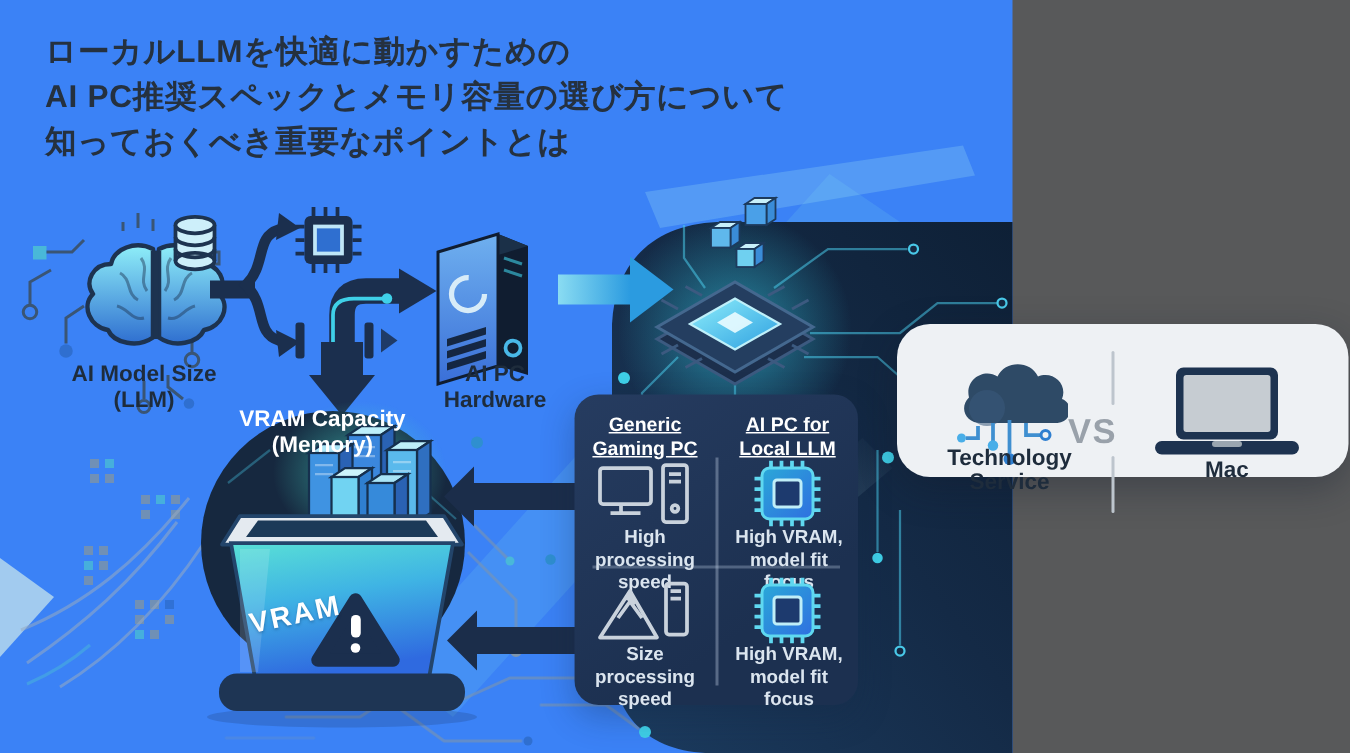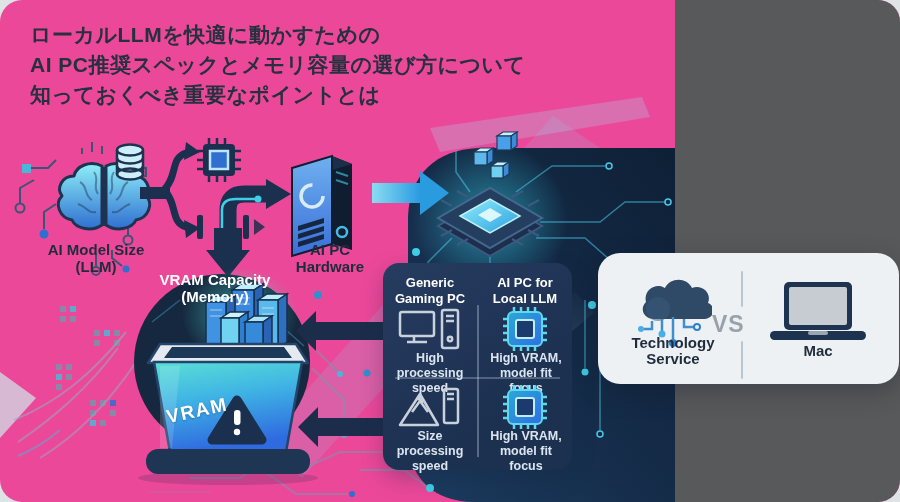--- a/index.html
+++ b/index.html
@@ -1,48 +1,47 @@
 <!DOCTYPE html>
 <html><head>
 <meta charset="utf-8">
 <style>
   html,body{margin:0;padding:0;background:#dfe3e6;}
   .stage{
     position:relative;width:900px;height:502px;overflow:hidden;
-    background:#ec4899;
+    background:#3b82f6;
     font-family:"Liberation Sans","DejaVu Sans",sans-serif;
-    border-radius:22px;
   }
   .abs{position:absolute;}
   
   .gray-panel{position:absolute;left:675px;top:0;width:225px;height:502px;background:#58595a;}
   
   .title{position:absolute;left:30px;top:20px;width:600px;color:#25313f;
     font-size:21px;line-height:30px;font-weight:800;letter-spacing:.5px;}
   
   .node-label{position:absolute;text-align:center;color:#1e2c3c;font-weight:700;
     font-size:15px;line-height:17px;}
   .node-label span{display:block;}
   .model-label{left:26px;top:241px;width:140px;}
   .hw-label{left:270px;top:241px;width:120px;}
   .vram-label{left:135px;top:272px;width:160px;color:#ffffff;font-size:15px;line-height:16.5px;}
   .bucket-text{position:absolute;left:166px;top:399px;width:70px;transform:rotate(-12deg);
     color:#ffffff;font-weight:800;font-size:19px;letter-spacing:1.5px;text-shadow:0 1px 2px rgba(10,40,80,.35);}
   
   .table-panel{position:absolute;left:383px;top:263px;width:189px;height:207px;border-radius:16px;
     background:linear-gradient(145deg,#263c60 0%,#1c3050 70%);box-shadow:0 8px 22px rgba(20,40,70,.30);}
-  .tbl-header{position:absolute;text-align:center;color:#ffffff;font-weight:700;font-size:13px;line-height:15.5px;}
+  .tbl-header{position:absolute;text-align:center;color:#ffffff;font-weight:700;font-size:13px;line-height:15.5px;text-decoration:underline;}
   .tbl-header span{display:block;}
   .tbl-cell{position:absolute;text-align:center;color:#dbe5ef;font-weight:700;font-size:12.5px;line-height:15px;}
   .vdiv{position:absolute;left:94px;top:42px;width:1.5px;height:152px;background:rgba(200,215,235,.35);}
   .hdiv{position:absolute;left:12px;top:114px;width:165px;height:1.5px;background:rgba(200,215,235,.30);}
   .ticon{position:absolute;}
   
-  .vs-panel{position:absolute;left:598px;top:216px;width:301px;height:131px;border-radius:22px;
-    background:#eef1f4;box-shadow:0 8px 24px rgba(20,30,45,.35);margin-top:37px;}
+  .vs-panel{position:absolute;left:598px;top:216px;width:301px;height:102px;border-radius:22px;
+    background:#eef1f4;box-shadow:0 8px 24px rgba(20,30,45,.35);}
   .vs-label{position:absolute;text-align:center;color:#1e2c3c;font-weight:700;font-size:15px;line-height:16px;}
   .vs-label span{display:block;}
   .vs-text{position:absolute;left:114px;top:58px;width:58px;text-align:left;
     color:#99a1aa;font-weight:800;font-size:23px;letter-spacing:1px;}
   .vs-div{position:absolute;left:143px;width:2px;background:#bdc5cd;border-radius:1px;}
 </style>
 </head>
 <body>
 
 <div class="stage">

